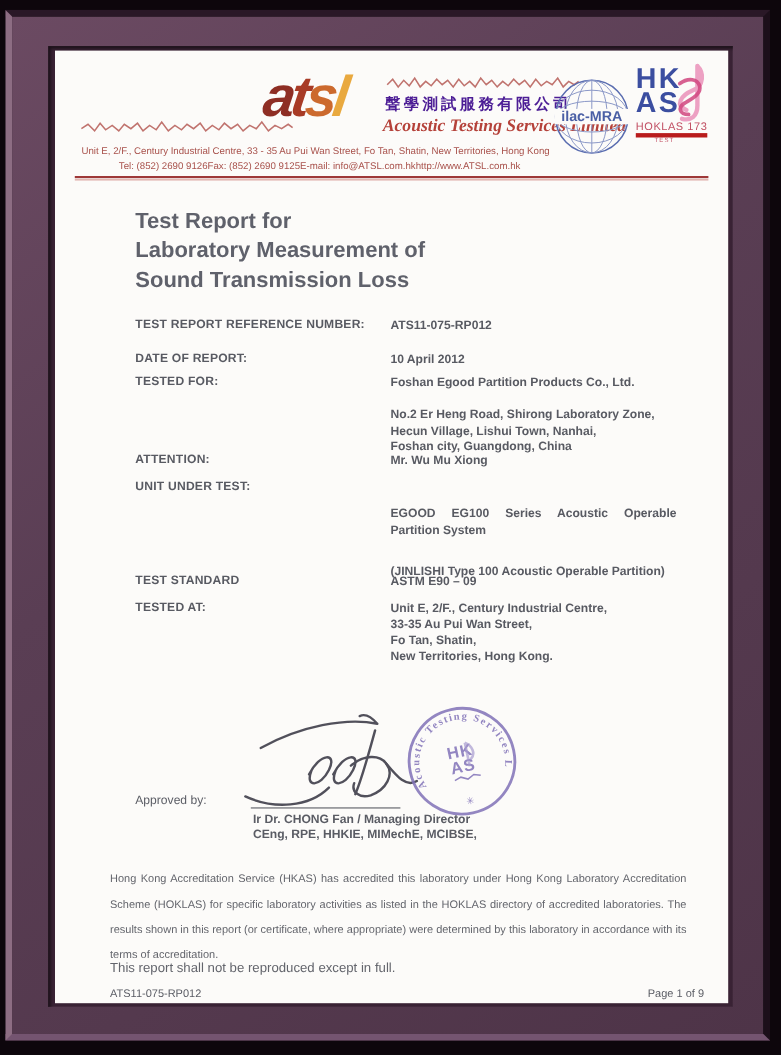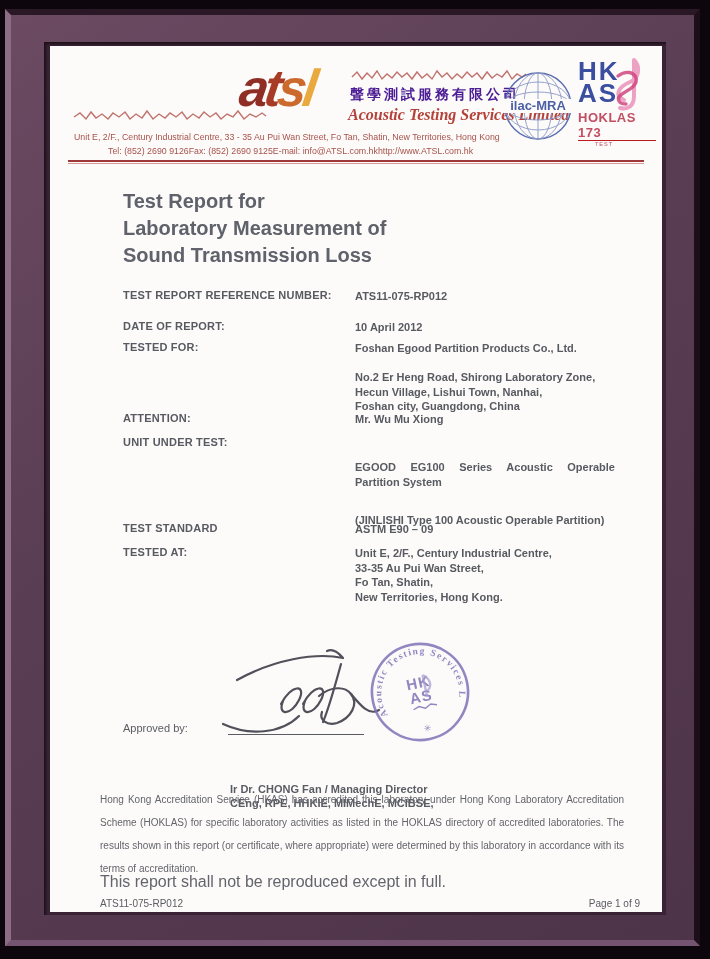--- a/index.html
+++ b/index.html
@@ -25,22 +25,22 @@
   .company-cn{position:absolute;left:300px;top:40px;font-size:14px;font-weight:bold;
     color:#4c1d95;letter-spacing:3px;white-space:nowrap;}
   .company-en{position:absolute;left:298px;top:60px;font-size:16px;font-style:italic;
     font-weight:bold;color:#b5423a;font-family:"Liberation Serif","DejaVu Serif",serif;
     white-space:nowrap;}
   .ilac{position:absolute;left:452px;top:24px;}
   .hkas{position:absolute;left:528px;top:14px;width:78px;text-align:left;}
   .hkas-letters{position:relative;width:58px;line-height:.85;font-weight:bold;
     font-size:26px;color:#3b4ea0;letter-spacing:2px;font-family:"Liberation Sans",sans-serif;}
   .hkas-pink{position:absolute;left:22px;top:-4px;pointer-events:none;}
-  .hoklas{margin-top:6px;font-size:13px;font-weight:bold;color:#c14f63;
-    border-bottom:1px solid #b91c1c;display:inline-block;letter-spacing:.5px;}
+  .hoklas{margin-top:6px;font-size:10px;font-weight:normal;color:#c14f63;
+    border-bottom:4px solid #b91c1c;display:inline-block;letter-spacing:.5px;}
   .hoklas-sub{font-size:5.5px;color:#c14f63;text-align:center;width:52px;letter-spacing:1px;}
   .hdr-address{position:absolute;left:24px;top:86px;font-size:8.8px;color:#a8514b;
     white-space:nowrap;}
   .hdr-contacts{position:absolute;left:24px;top:100px;font-size:8.8px;color:#a8514b;
     display:flex;gap:0;white-space:nowrap;margin-left:34px;}
   .red-rule{position:absolute;left:18px;top:114px;width:576px;
     border-top:2px solid #9e3838;border-bottom:1px solid #d89a95;height:1px;}
 
   
   .title{position:absolute;left:73px;top:142px;font-size:20px;font-weight:bold;
@@ -51,27 +51,27 @@
   .row .lbl{position:absolute;left:0;top:0;letter-spacing:.2px;white-space:nowrap;}
   .row .val{position:absolute;left:232px;top:0;width:260px;line-height:14.5px;}
   .val .jline{text-align:justify;margin-top:24px;}
   .val .nline{white-space:nowrap;}
 
   
   .approved-by{position:absolute;left:73px;top:676px;font-size:11px;color:#5a5c64;}
   .sig-svg{position:absolute;left:165px;top:600px;}
   .sig-line{position:absolute;left:178px;top:688px;width:136px;border-top:1.5px solid #5a5c64;}
   .sig-name{position:absolute;left:180px;top:692px;font-size:11px;font-weight:bold;
-    color:#5a5c64;line-height:14px;white-space:nowrap;margin-top:44px;}
+    color:#5a5c64;line-height:14px;white-space:nowrap;}
   .stamp{position:absolute;left:318px;top:594px;opacity:.85;transform:rotate(-12deg);}
 
   
   .accreditation{position:absolute;left:50px;top:742px;width:524px;font-size:10px;
     line-height:23px;text-align:justify;color:#63656c;}
-  .repro-note{position:absolute;left:50px;top:827px;font-size:16px;color:#63656c;}
+  .repro-note{position:absolute;left:50px;top:827px;font-size:12px;color:#63656c;}
   .footer-row{position:absolute;left:50px;top:852px;width:540px;display:flex;
     justify-content:space-between;font-size:10px;color:#5a5c64;}
 </style>
 </head>
 <body>
 
 <div class="screenshot">
 
   <div class="frame-face"></div>
   <div class="frame-inner-lip"></div>

